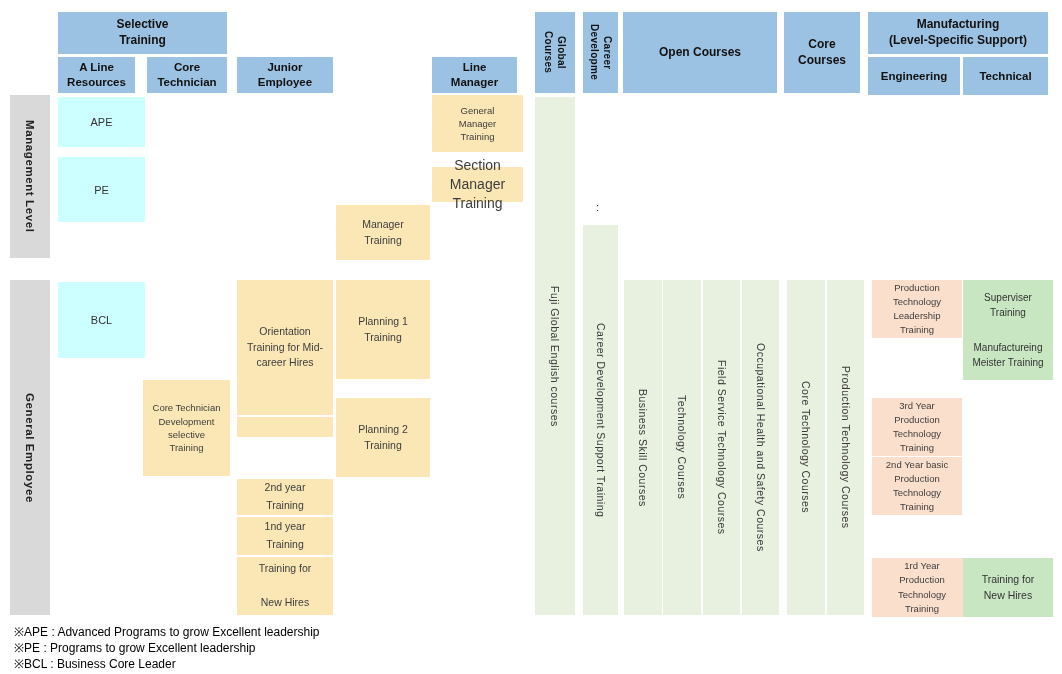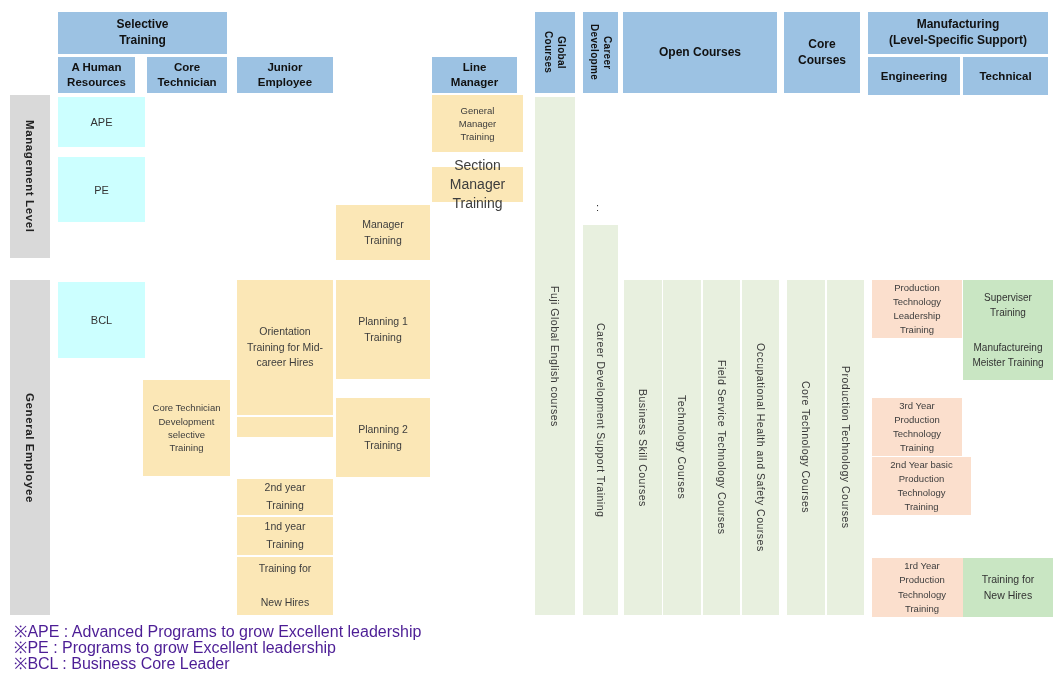--- a/index.html
+++ b/index.html
@@ -23,42 +23,42 @@
   .yellow{background:var(--yellow);font-size:10.5px;color:#3d3d3d;line-height:1.5;}
   .ys{font-size:9.5px;line-height:1.4;}
   .yxs{font-size:14px;line-height:1.35;}
   .vcol{
     background:var(--light-green);writing-mode:vertical-rl;
     font-size:10.5px;color:#3a3a3a;letter-spacing:0.5px;
   }
   .pink{background:var(--pink);font-size:9.5px;color:#3d3d3d;line-height:1.5;}
   .greenbox{background:var(--green);font-size:10px;color:#333;line-height:1.5;}
   .colon{position:absolute;font-size:11px;color:#333;}
-  .fn{position:absolute;font-size:16px;color:#4c1d95;white-space:pre;line-height:16px;}
+  .fn{position:absolute;font-size:12px;color:#000000;white-space:pre;line-height:16px;}
   .split{flex-direction:column;justify-content:space-between;padding:4px 0;}
   .around{flex-direction:column;justify-content:space-around;padding:0 0;}
 </style>
 </head>
 <body>
 
 <div class="canvas">
 
   <div class="c hdr" style="left:58px;top:12px;width:169px;height:42px">Selective
 Training</div>
   <div class="c hdr vhdr" style="left:535px;top:12px;width:40px;height:81px">Global
 Courses</div>
   <div class="c hdr vhdr" style="left:583px;top:12px;width:35px;height:81px">Career
 Developme</div>
   <div class="c hdr" style="left:623px;top:12px;width:154px;height:81px">Open Courses</div>
   <div class="c hdr" style="left:784px;top:12px;width:76px;height:81px">Core
 Courses</div>
   <div class="c hdr" style="left:868px;top:12px;width:180px;height:42px">Manufacturing
 (Level-Specific Support)</div>
 
-  <div class="c hdr hdr2" style="left:58px;top:57px;width:77px;height:36px">A Human
+  <div class="c hdr hdr2" style="left:58px;top:57px;width:77px;height:36px">A Line
 Resources</div>
   <div class="c hdr hdr2" style="left:147px;top:57px;width:80px;height:36px">Core
 Technician</div>
   <div class="c hdr hdr2" style="left:237px;top:57px;width:96px;height:36px">Junior
 Employee</div>
   <div class="c hdr hdr2" style="left:432px;top:57px;width:85px;height:36px">Line
 Manager</div>
   <div class="c hdr hdr2" style="left:963px;top:57px;width:85px;height:38px">Technical</div>
   <div class="c hdr hdr2" style="left:868px;top:57px;width:92px;height:38px">Engineering</div>
 
@@ -109,21 +109,21 @@
   <div class="c vcol" style="left:827px;top:280px;width:37px;height:335px">Production Technology Courses</div>
 
   <div class="c pink" style="left:872px;top:280px;width:90px;height:58px">Production
 Technology
 Leadership
 Training</div>
   <div class="c pink" style="left:872px;top:398px;width:90px;height:58px">3rd Year
 Production
 Technology
 Training</div>
-  <div class="c pink" style="left:872px;top:457px;width:99px;height:58px">2nd Year basic
+  <div class="c pink" style="left:872px;top:457px;width:90px;height:58px">2nd Year basic
 Production
 Technology
 Training</div>
   <div class="c pink" style="left:872px;top:558px;width:100px;height:59px">1rd Year
 Production
 Technology
 Training</div>
 
   <div class="c greenbox around" style="left:963px;top:280px;width:90px;height:100px">
     <span>Superviser

